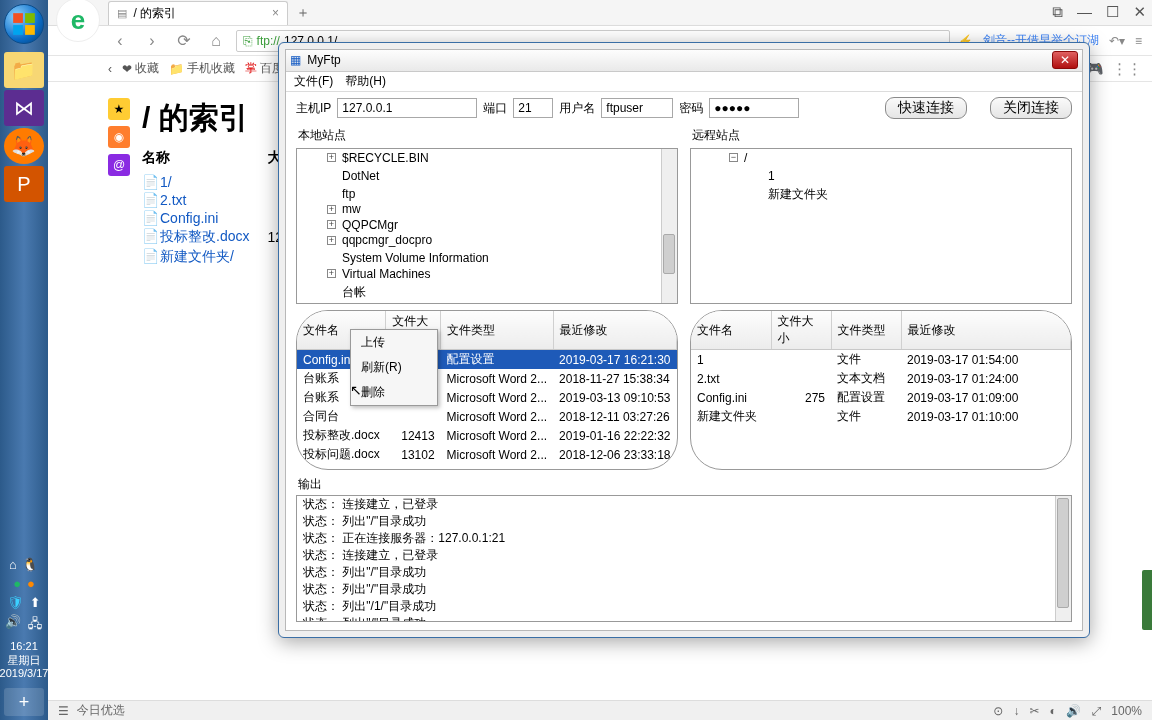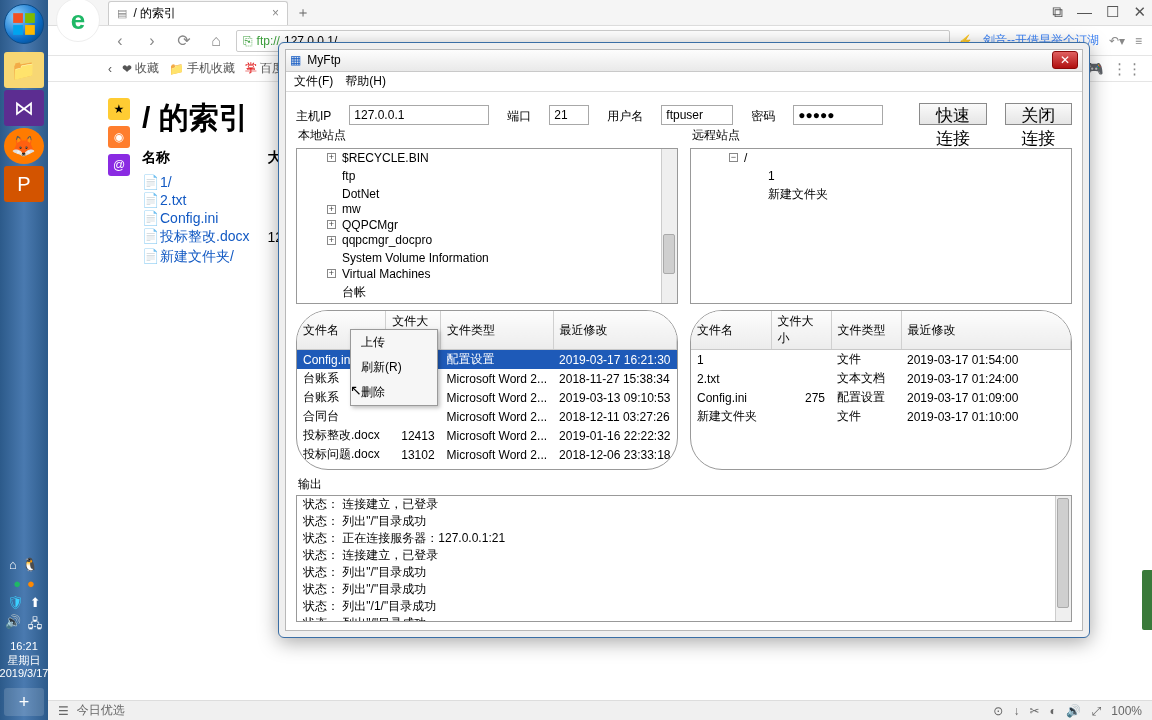--- a/index.html
+++ b/index.html
@@ -76,25 +76,25 @@
 .app-inner{ background:#fff; border:1px solid #b8b8b8; height:100%; display:flex; flex-direction:column;}
 .titlebar{ height:22px; background:linear-gradient(#fdfdfd,#e9e9e9); border-bottom:1px solid #c9c9c9;
            display:flex; align-items:center; padding:0 4px; font-size:12px; gap:6px;}
 .titlebar .ico{color:#1259c3;}
 .titlebar .winc{ margin-left:auto; width:26px;height:18px;border-radius:3px;
                  background:linear-gradient(#e06060,#b01010); color:#fff;
                  display:flex;align-items:center;justify-content:center;font-size:12px;
                  border:1px solid #8a0a0a;}
 .menubar{ height:20px; display:flex; align-items:center; gap:12px; padding:0 8px; font-size:12px;
           border-bottom:1px solid #dcdcdc;}
-.connrow{ height:34px; display:flex; align-items:flex-end; gap:18px; padding:0 10px; font-size:12px;}
+.connrow{ height:34px; display:flex; align-items:center; gap:6px; padding:0 10px; font-size:12px;}
 .connrow label{white-space:nowrap;}
 .tin{ height:20px; border:1px solid #a8a8a8; padding:0 4px; font-size:12px; background:#fff;}
 .btn{ height:22px; border:1px solid #8a8a8a; background:linear-gradient(#fafafa,#e5e5e5);
-      padding:0 12px; font-size:17px; border-radius:0;}
+      padding:0 12px; font-size:14px; border-radius:9px;margin-left:17px;}
 
 .panes{ display:flex; gap:12px; padding:0 10px; }
 .pane{ flex:1; display:flex; flex-direction:column; }
 .pane-h{ font-size:12px; padding:2px 2px 4px; }
 .tree, .grid{ border:1px solid #999; background:#fff; font-size:12px; overflow:auto; position:relative;}
 .tree{ height:156px;}
 
 .tree-lvl{ padding-left:0; list-style:none;}
 .tree li{ padding:0 0 0 30px; line-height:14px; white-space:nowrap;}
 .tree li .tw{display:inline-flex;align-items:center;gap:2px;}
@@ -294,22 +294,22 @@
     <button class="btn">关闭连接</button>
   </div>
 
   <div class="panes">
 
     <div class="pane">
       <div class="pane-h">本地站点</div>
       <div class="tree">
         <ul class="tree-lvl" id="local-tree">
               <li><span class="tw"><span class="exp">+</span>$RECYCLE.BIN</span></li>
+              <li><span class="tw"><span class="noexp"></span>DotNet</span></li>
               <li><span class="tw"><span class="noexp"></span>ftp</span></li>
-              <li><span class="tw"><span class="noexp"></span>DotNet</span></li>
               <li><span class="tw"><span class="exp">+</span>mw</span></li>
               <li><span class="tw"><span class="exp">+</span>QQPCMgr</span></li>
               <li><span class="tw"><span class="exp">+</span>qqpcmgr_docpro</span></li>
               <li><span class="tw"><span class="noexp"></span>System Volume Information</span></li>
               <li><span class="tw"><span class="exp">+</span>Virtual Machines</span></li>
               <li><span class="tw"><span class="noexp"></span>台帐</span></li>
               <li><span class="tw"><span class="noexp"></span>洗</span></li>
             </ul>
 
         <div class="tvs">

